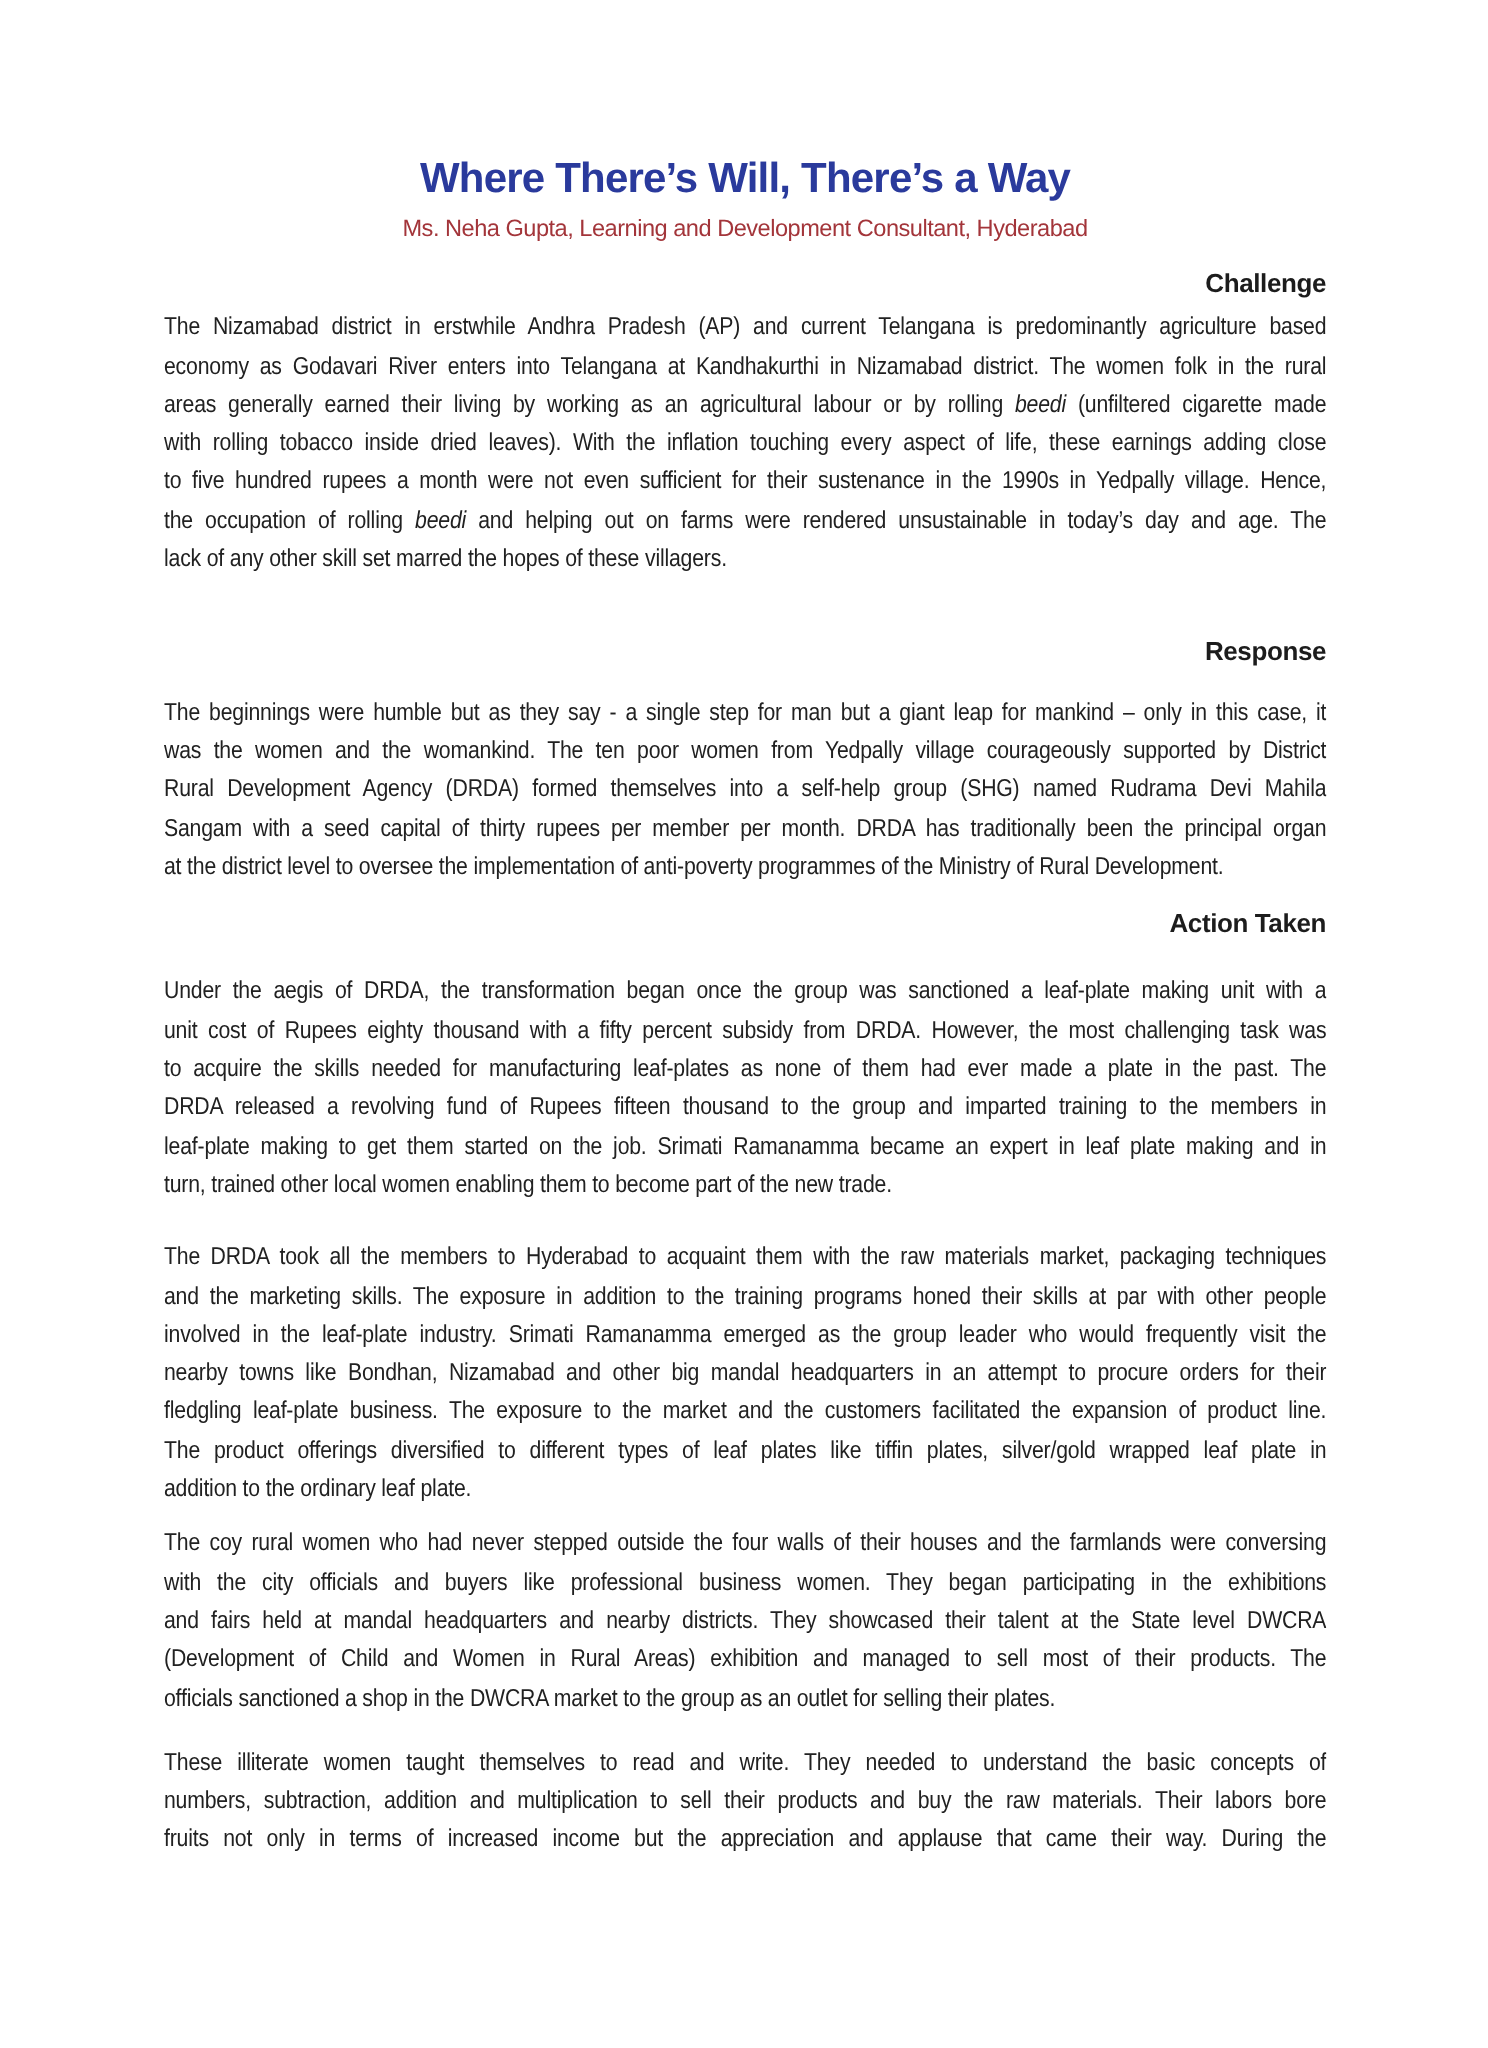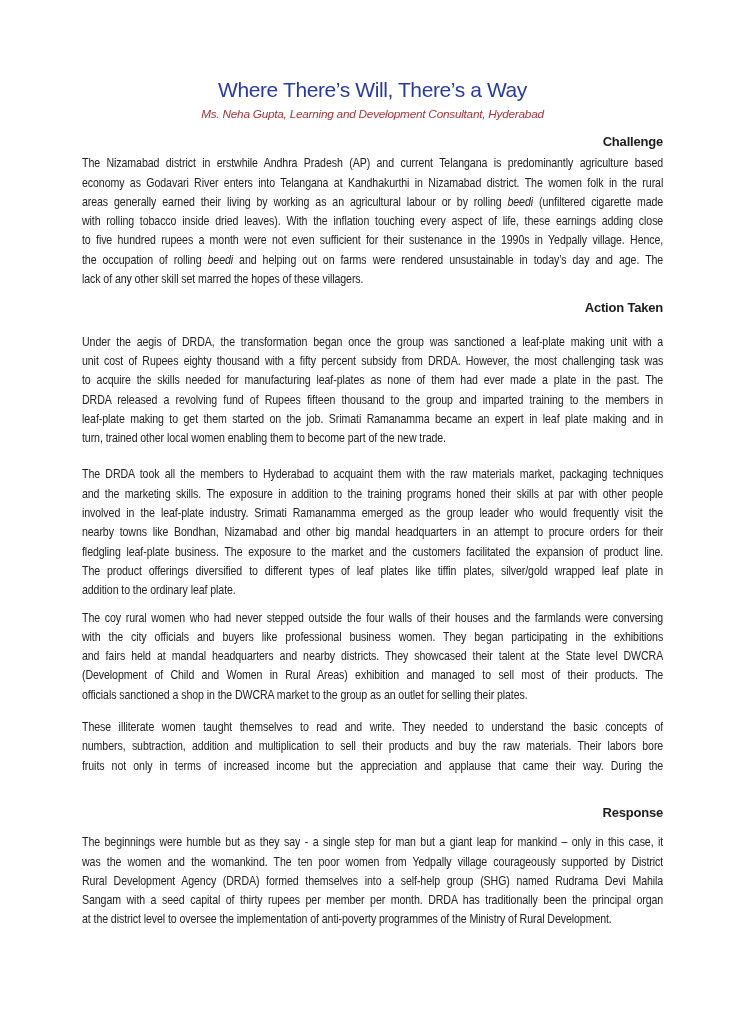--- a/index.html
+++ b/index.html
@@ -14,34 +14,33 @@
     background: var(--c-bg, #ffffff);
     overflow: hidden;
   }
   .content {
     margin-left: 82px;
     width: 581px;
   }
   .doc-title {
     margin-top: 76px;
     text-align: center;
-    font-weight: normal;
+    font-weight: bold;
     font-size: 21px;
     letter-spacing: -0.4px;
     line-height: 28px;
     color: var(--c-title, #2a3a9c);
   }
   .doc-subtitle {
     margin-top: 2px;
     text-align: center;
     font-size: 11.8px;
     letter-spacing: -0.25px;
     line-height: 16px;
     color: var(--c-subtitle, #a3353a);
-    font-style: italic;
   }
   .sec .h {
     font-weight: bold;
     font-size: 13px;
     letter-spacing: -0.2px;
     line-height: 19.3px;
     color: var(--c-heading, #1c1c1c);
     text-align: right;
   }
   .para { width: 668px; }
@@ -84,20 +83,30 @@
           <div class="para p0">
             <div class="line">The Nizamabad district in erstwhile Andhra Pradesh (AP) and current Telangana is predominantly agriculture based</div>
             <div class="line">economy as Godavari River enters into Telangana at Kandhakurthi in Nizamabad district. The women folk in the rural</div>
             <div class="line">areas generally earned their living by working as an agricultural labour or by rolling <i>beedi</i> (unfiltered cigarette made</div>
             <div class="line">with rolling tobacco inside dried leaves). With the inflation touching every aspect of life, these earnings adding close</div>
             <div class="line">to five hundred rupees a month were not even sufficient for their sustenance in the 1990s in Yedpally village. Hence,</div>
             <div class="line">the occupation of rolling <i>beedi</i> and helping out on farms were rendered unsustainable in today’s day and age. The</div>
             <div class="line last">lack of any other skill set marred the hopes of these villagers.</div>
           </div>
         </div>
+        <div class="sec sec1">
+          <div class="h">Response</div>
+          <div class="para p0">
+            <div class="line">The beginnings were humble but as they say - a single step for man but a giant leap for mankind – only in this case, it</div>
+            <div class="line">was the women and the womankind. The ten poor women from Yedpally village courageously supported by District</div>
+            <div class="line">Rural Development Agency (DRDA) formed themselves into a self-help group (SHG) named Rudrama Devi Mahila</div>
+            <div class="line">Sangam with a seed capital of thirty rupees per member per month. DRDA has traditionally been the principal organ</div>
+            <div class="line last">at the district level to oversee the implementation of anti-poverty programmes of the Ministry of Rural Development.</div>
+          </div>
+        </div>
         <div class="sec sec2">
           <div class="h">Action Taken</div>
           <div class="para p0">
             <div class="line">Under the aegis of DRDA, the transformation began once the group was sanctioned a leaf-plate making unit with a</div>
             <div class="line">unit cost of Rupees eighty thousand with a fifty percent subsidy from DRDA. However, the most challenging task was</div>
             <div class="line">to acquire the skills needed for manufacturing leaf-plates as none of them had ever made a plate in the past. The</div>
             <div class="line">DRDA released a revolving fund of Rupees fifteen thousand to the group and imparted training to the members in</div>
             <div class="line">leaf-plate making to get them started on the job. Srimati Ramanamma became an expert in leaf plate making and in</div>
             <div class="line last">turn, trained other local women enabling them to become part of the new trade.</div>
           </div>
@@ -116,25 +125,15 @@
             <div class="line">and fairs held at mandal headquarters and nearby districts. They showcased their talent at the State level DWCRA</div>
             <div class="line">(Development of Child and Women in Rural Areas) exhibition and managed to sell most of their products. The</div>
             <div class="line last">officials sanctioned a shop in the DWCRA market to the group as an outlet for selling their plates.</div>
           </div>
           <div class="para p3">
             <div class="line">These illiterate women taught themselves to read and write. They needed to understand the basic concepts of</div>
             <div class="line">numbers, subtraction, addition and multiplication to sell their products and buy the raw materials. Their labors bore</div>
             <div class="line">fruits not only in terms of increased income but the appreciation and applause that came their way. During the</div>
           </div>
         </div>
-        <div class="sec sec1">
-          <div class="h">Response</div>
-          <div class="para p0">
-            <div class="line">The beginnings were humble but as they say - a single step for man but a giant leap for mankind – only in this case, it</div>
-            <div class="line">was the women and the womankind. The ten poor women from Yedpally village courageously supported by District</div>
-            <div class="line">Rural Development Agency (DRDA) formed themselves into a self-help group (SHG) named Rudrama Devi Mahila</div>
-            <div class="line">Sangam with a seed capital of thirty rupees per member per month. DRDA has traditionally been the principal organ</div>
-            <div class="line last">at the district level to oversee the implementation of anti-poverty programmes of the Ministry of Rural Development.</div>
-          </div>
-        </div>
       </div>
   </div>
 </div>
 
 </body></html>

